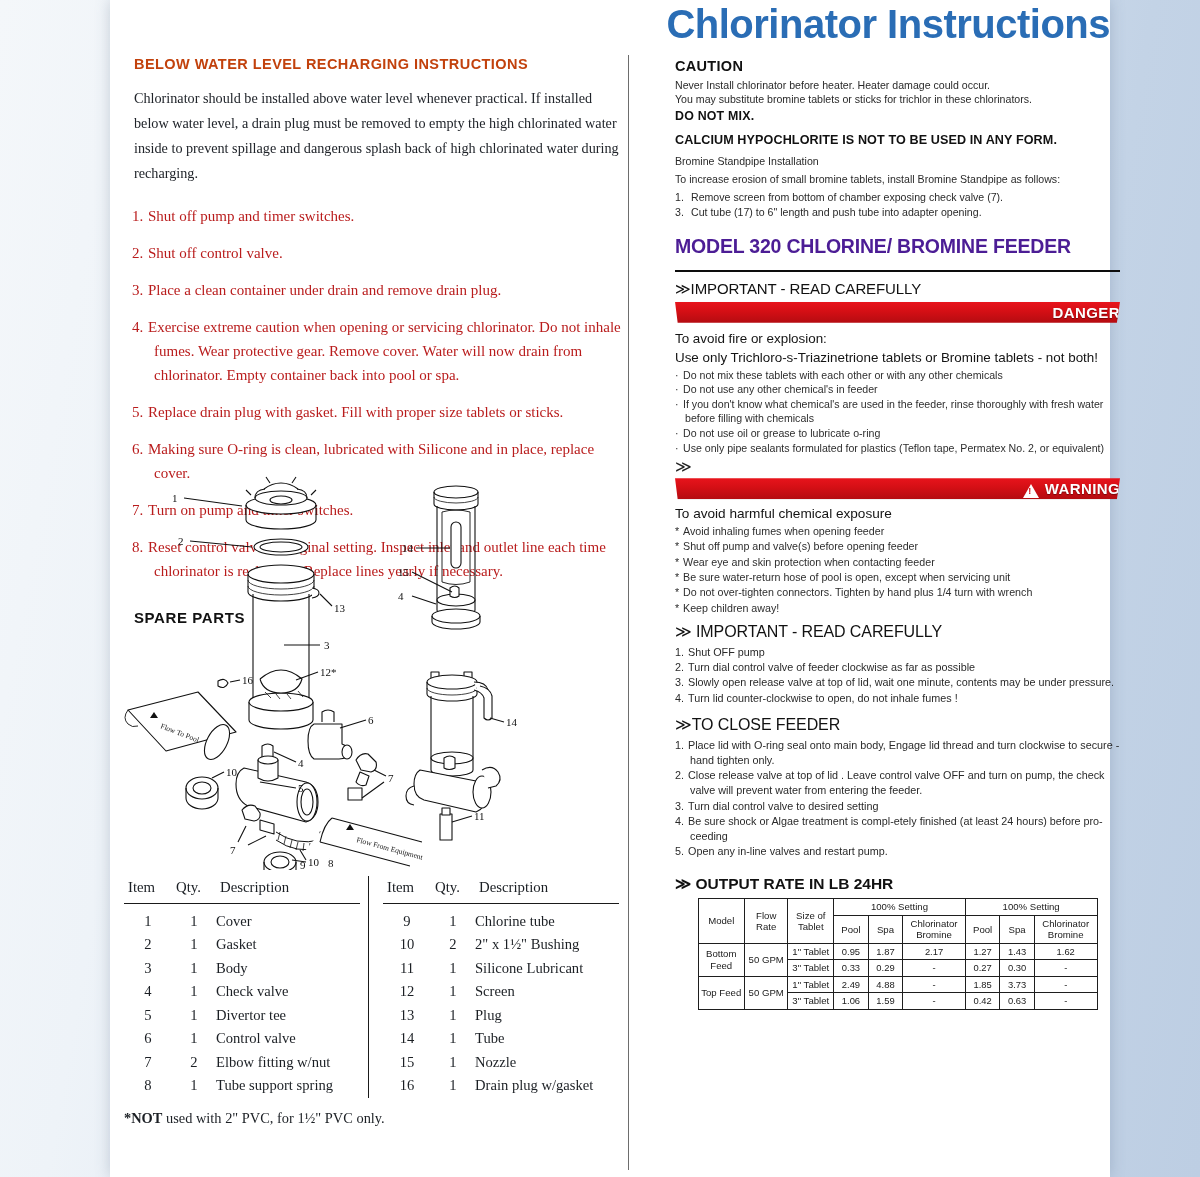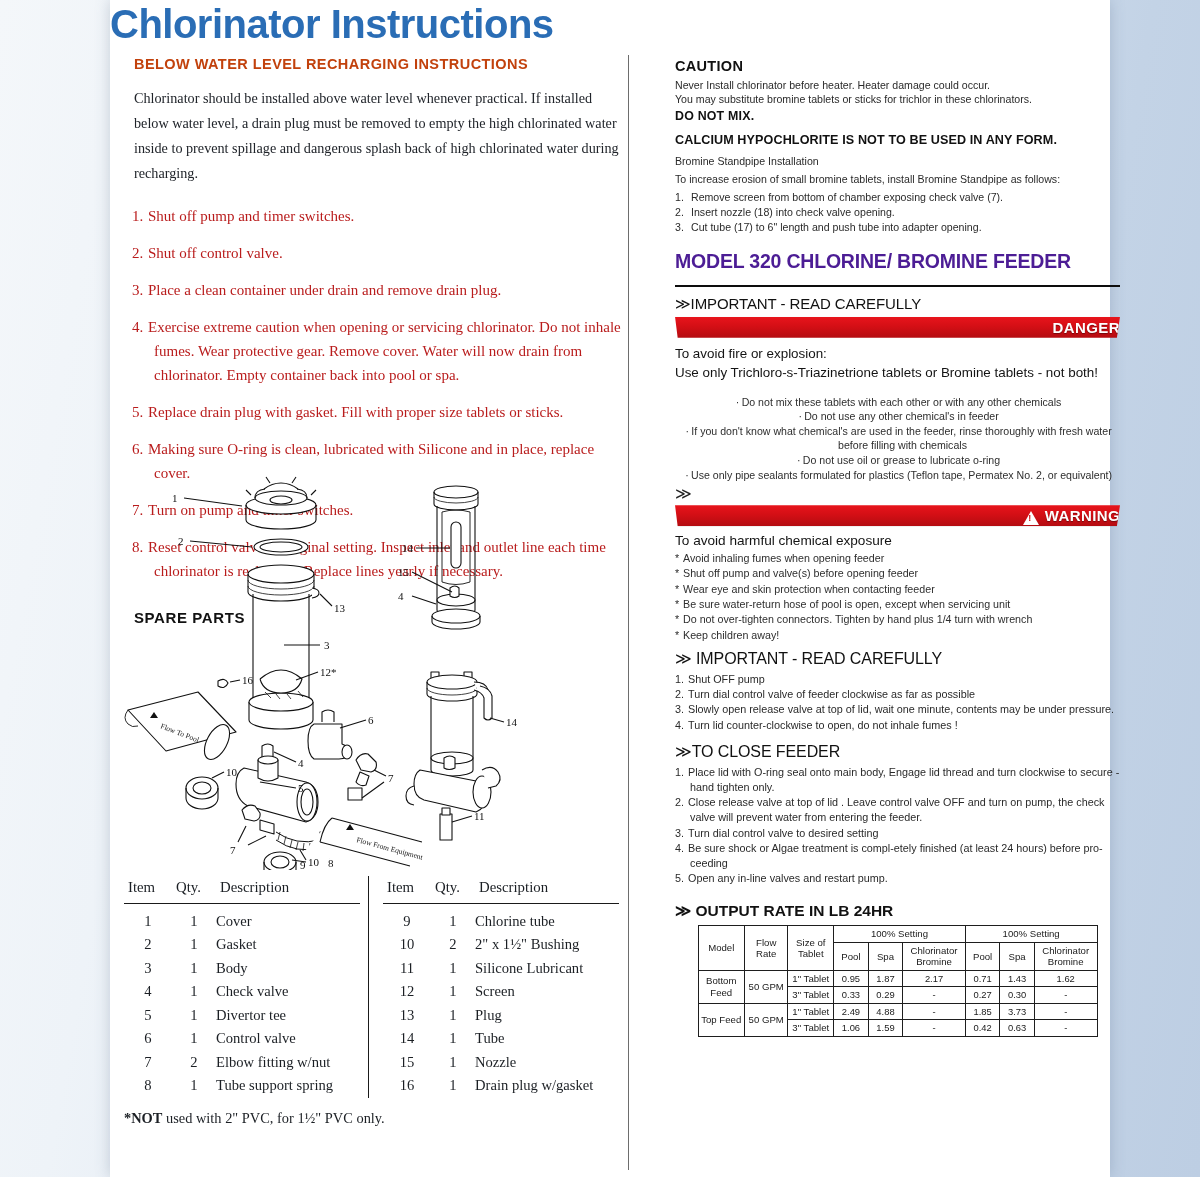--- a/index.html
+++ b/index.html
@@ -8,21 +8,21 @@
     background:linear-gradient(100deg,#f4f7fa 0%,#eef3f8 18%,#e2eaf4 38%,#d2dfee 62%,#c3d3e6 82%,#bdcee3 100%);
     font-family:"Liberation Sans", sans-serif;
     overflow:hidden;position:relative;
   }
   .page{
     position:absolute;left:110px;top:0;width:1000px;height:1177px;
     background:#ffffff;
     box-shadow:0 0 14px rgba(80,100,130,.28);
   }
   .title{
-    position:absolute;left:0;top:2px;width:1000px;text-align:left;
+    position:absolute;left:0;top:2px;width:1000px;text-align:right;
     font-size:40px;font-weight:bold;color:#2a6db5;letter-spacing:-0.5px;
     font-family:"Liberation Sans", sans-serif;
   }
   .vdiv{position:absolute;left:518px;top:55px;width:1px;height:1115px;background:#6d6d6d;}
 
   
   .left{position:absolute;left:22px;top:56px;width:490px;}
   .l-head{
     font-size:14.5px;font-weight:bold;letter-spacing:.45px;color:#c2410c;
     margin:0 0 14px 2px;font-family:"Liberation Sans", sans-serif;
@@ -85,21 +85,21 @@
   }
   .banner-txt{color:#fff;font-size:15px;font-weight:bold;letter-spacing:.4px;
               text-shadow:0 1px 1px rgba(0,0,0,.4);}
   .warn-tri{display:inline-block;width:0;height:0;margin-right:6px;position:relative;top:2px;
             border-left:8px solid transparent;border-right:8px solid transparent;
             border-bottom:14px solid #fff;}
   .warn-tri::after{content:"!";position:absolute;left:-2.5px;top:3px;color:#d40f15;
                    font-size:9px;font-weight:bold;line-height:9px;}
 
   .d-lead{font-size:13.4px;line-height:17px;color:#141414;margin:2px 0 1px 0;}
-  .bul{list-style:none;margin:14px 0 0 0;padding:0;text-align:center;}
+  .bul{list-style:none;margin:2px 0 0 0;padding:0;}
   .bul li{font-size:10.6px;line-height:14.6px;color:#2e2e2e;padding-left:10px;text-indent:-10px;}
   .bul li .dot{display:inline-block;width:8px;text-indent:0;}
   .chev-lone{font-size:16px;color:#222;margin:4px 0 2px 0;line-height:16px;}
 
   .w-lead{font-size:13.6px;color:#141414;margin:3px 0 3px 0;}
   .bul2{list-style:none;margin:0;padding:0;}
   .bul2 li{font-size:10.7px;line-height:15.3px;color:#2e2e2e;padding-left:10px;text-indent:-10px;}
   .bul2 li .dot{display:inline-block;width:8px;text-indent:0;}
 
   .num{list-style:none;margin:2px 0 0 0;padding:0;}
@@ -402,21 +402,20 @@
 
     <div class="r-h1">CAUTION</div>
     <div class="r-small">Never Install chlorinator before heater. Heater damage could occur.</div>
     <div class="r-small">You may substitute bromine tablets or sticks for trichlor in these chlorinators.</div>
     <div class="r-bold">DO NOT MIX.</div>
     <div class="r-cap">CALCIUM HYPOCHLORITE IS NOT TO BE USED IN ANY FORM.</div>
     <div class="r-small">Bromine Standpipe Installation</div>
     <div class="r-small" style="margin-top:4px">To increase erosion of small bromine tablets, install Bromine Standpipe as follows:</div>
     <ul class="r-olist">
       <li><span class="n">1.</span><span>Remove screen from bottom of chamber exposing check valve (7).</span></li>
-      <li><span class="n">2.</span><span>Insert nozzle (18) into check valve opening.</span></li>
       <li><span class="n">3.</span><span>Cut tube (17) to 6" length and push tube into adapter opening.</span></li>
     </ul>
 
     <div class="model-title">MODEL 320 CHLORINE/ BROMINE FEEDER</div>
 
     <div class="chev-head">≫IMPORTANT - READ CAREFULLY</div>
 
     <div class="banner">
       <span class="banner-txt">DANGER</span>
     </div>
@@ -484,21 +483,21 @@
         <th style="width:34px">Spa</th>
         <th style="width:62px">Chlorinator Bromine</th>
       </tr>
       <tr>
         <td class="lbl" rowspan="2">Bottom Feed</td>
         <td class="lbl" rowspan="2">50 GPM</td>
         <td class="lbl">1" Tablet</td>
         <td>0.95</td>
         <td>1.87</td>
         <td>2.17</td>
-        <td>0.71</td>
+        <td>1.27</td>
         <td>1.43</td>
         <td>1.62</td>
       </tr>
       <tr>
         <td class="lbl">3" Tablet</td>
         <td>0.33</td>
         <td>0.29</td>
         <td>-</td>
         <td>0.27</td>
         <td>0.30</td>

